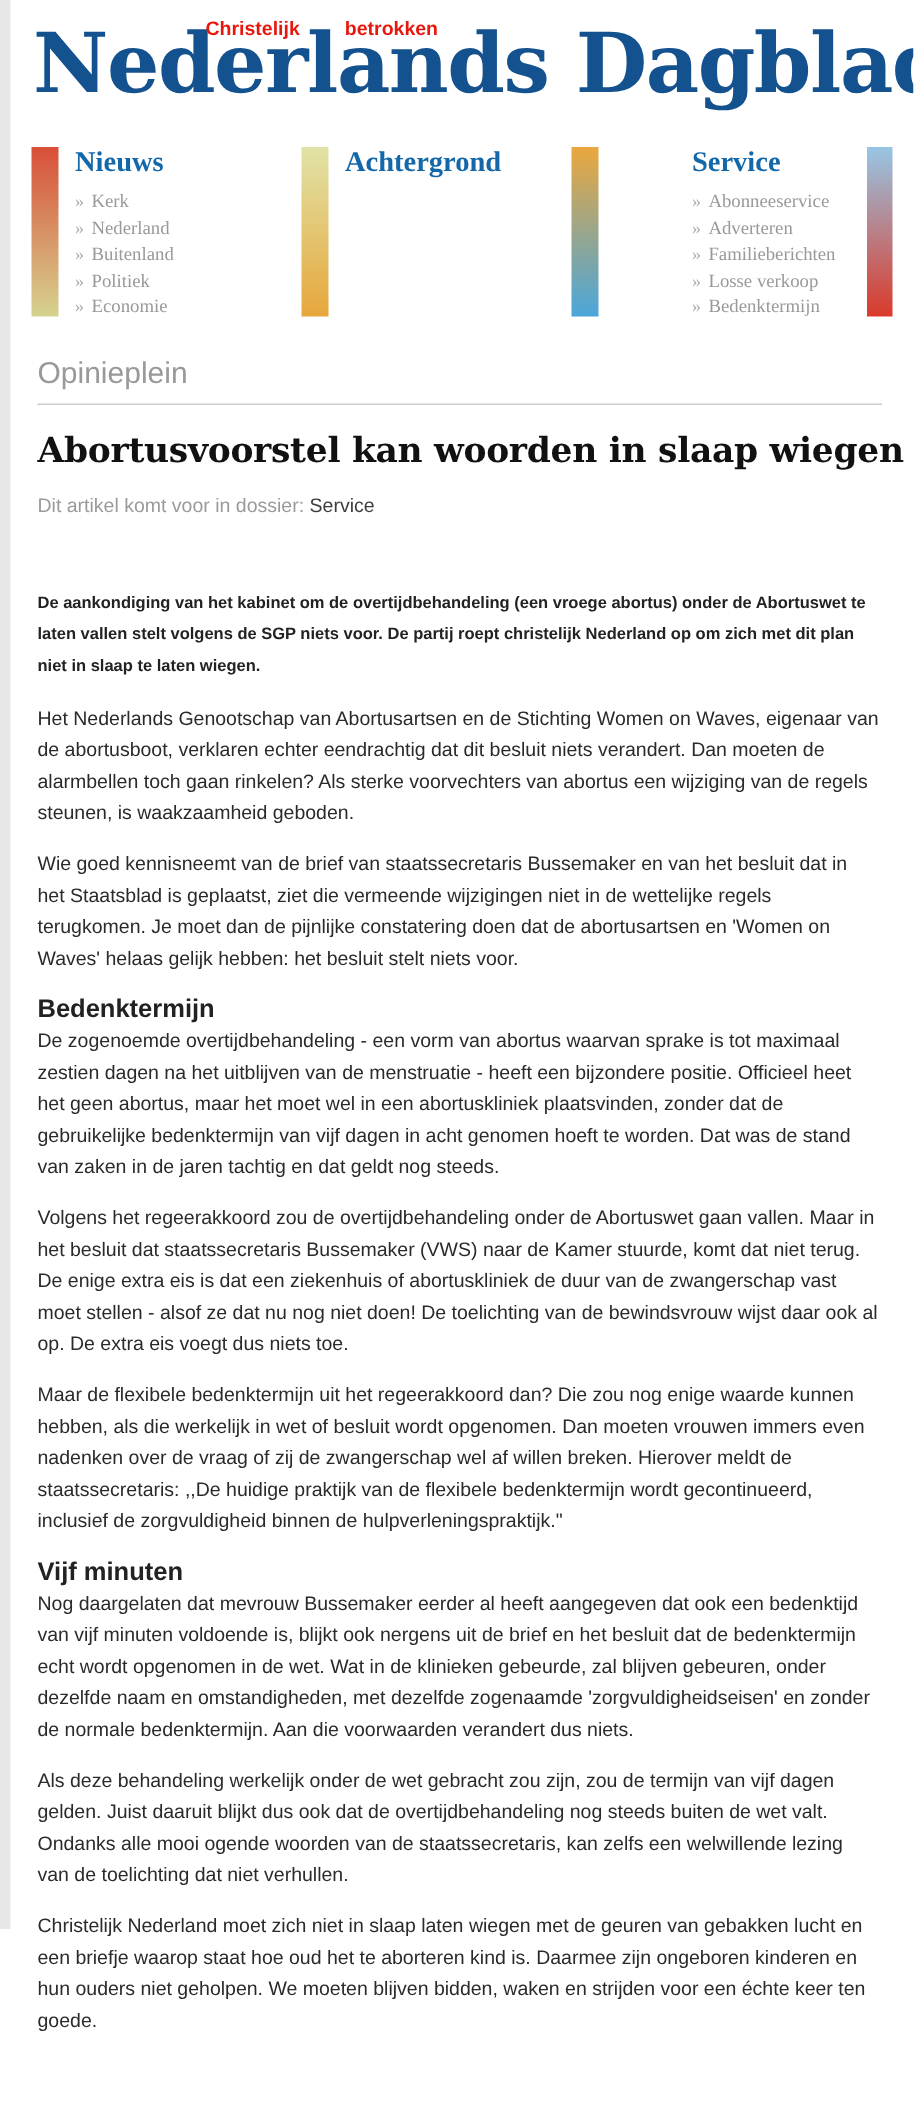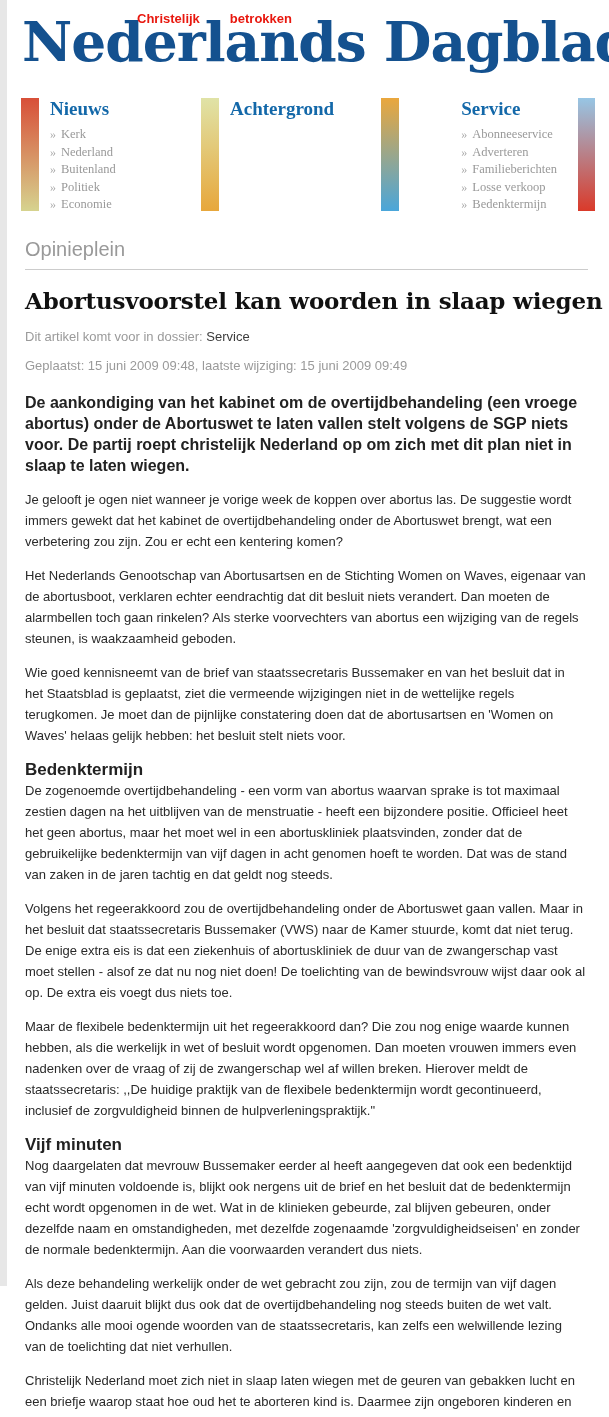--- a/index.html
+++ b/index.html
@@ -85,21 +85,21 @@
   .title {
     margin:17px 0 0;
     font-family:"DejaVu Serif", serif;
     font-size:23px; font-weight:700;
     letter-spacing:-0.2px;
     color:#111; white-space:nowrap;
   }
   .dossier { margin:15px 0 0; font-size:13px; color:#9a9a9a; }
   .dossier a { color:#3c3c3c; text-decoration:none; }
   .meta { margin:13px 0 0; font-size:13px; color:#9a9a9a; line-height:18px; }
-  .intro { margin:17px 0 0; font-size:16px; font-weight:700; color:#222; line-height:21px; }
+  .intro { margin:17px 0 0; font-size:11px; font-weight:700; color:#222; line-height:21px; }
   p.bodytext { margin:13px 0 0; font-size:13px; color:#2a2a2a; line-height:21px; }
   h3.sub { margin:13px 0 0; font-size:17px; font-weight:700; color:#222; line-height:21px; }
   h3.sub + p.bodytext { margin-top:0; }
 </style>
 </head>
 <body>
 
 <div class="page">
   <div class="left-strip"></div>
 
@@ -157,26 +157,25 @@
 
   <main>
     <h1 class="title">Abortusvoorstel kan woorden in slaap wiegen</h1>
 
     <p class="dossier">
       <span>Dit artikel komt voor in dossier:</span>
       <a href="#">Service</a>
     </p>
 
     <p class="meta">
-      <span>Geplaatst: 15 juni 2009 09:48, laatste wijziging: 15 juni 2009 09:49</span><br>
+      <br>
     </p>
 
     <p class="intro">De aankondiging van het kabinet om de overtijdbehandeling (een vroege abortus) onder de Abortuswet te laten vallen stelt volgens de SGP niets voor. De partij roept christelijk Nederland op om zich met dit plan niet in slaap te laten wiegen.</p>
 
-    <p class="bodytext">Je gelooft je ogen niet wanneer je vorige week de koppen over abortus las. De suggestie wordt immers gewekt dat het kabinet de overtijdbehandeling onder de Abortuswet brengt, wat een verbetering zou zijn. Zou er echt een kentering komen?</p>
     <p class="bodytext">Het Nederlands Genootschap van Abortusartsen en de Stichting Women on Waves, eigenaar van de abortusboot, verklaren echter eendrachtig dat dit besluit niets verandert. Dan moeten de alarmbellen toch gaan rinkelen? Als sterke voorvechters van abortus een wijziging van de regels steunen, is waakzaamheid geboden.</p>
     <p class="bodytext">Wie goed kennisneemt van de brief van staatssecretaris Bussemaker en van het besluit dat in het Staatsblad is geplaatst, ziet die vermeende wijzigingen niet in de wettelijke regels terugkomen. Je moet dan de pijnlijke constatering doen dat de abortusartsen en 'Women on Waves' helaas gelijk hebben: het besluit stelt niets voor.</p>
 
     <h3 class="sub">Bedenktermijn</h3>
     <p class="bodytext">De zogenoemde overtijdbehandeling - een vorm van abortus waarvan sprake is tot maximaal zestien dagen na het uitblijven van de menstruatie - heeft een bijzondere positie. Officieel heet het geen abortus, maar het moet wel in een abortuskliniek plaatsvinden, zonder dat de gebruikelijke bedenktermijn van vijf dagen in acht genomen hoeft te worden. Dat was de stand van zaken in de jaren tachtig en dat geldt nog steeds.</p>
     <p class="bodytext">Volgens het regeerakkoord zou de overtijdbehandeling onder de Abortuswet gaan vallen. Maar in het besluit dat staatssecretaris Bussemaker (VWS) naar de Kamer stuurde, komt dat niet terug. De enige extra eis is dat een ziekenhuis of abortuskliniek de duur van de zwangerschap vast moet stellen - alsof ze dat nu nog niet doen! De toelichting van de bewindsvrouw wijst daar ook al op. De extra eis voegt dus niets toe.</p>
     <p class="bodytext">Maar de flexibele bedenktermijn uit het regeerakkoord dan? Die zou nog enige waarde kunnen hebben, als die werkelijk in wet of besluit wordt opgenomen. Dan moeten vrouwen immers even nadenken over de vraag of zij de zwangerschap wel af willen breken. Hierover meldt de staatssecretaris: ,,De huidige praktijk van de flexibele bedenktermijn wordt gecontinueerd, inclusief de zorgvuldigheid binnen de hulpverleningspraktijk."</p>
 
     <h3 class="sub">Vijf minuten</h3>
     <p class="bodytext">Nog daargelaten dat mevrouw Bussemaker eerder al heeft aangegeven dat ook een bedenktijd van vijf minuten voldoende is, blijkt ook nergens uit de brief en het besluit dat de bedenktermijn echt wordt opgenomen in de wet. Wat in de klinieken gebeurde, zal blijven gebeuren, onder dezelfde naam en omstandigheden, met dezelfde zogenaamde 'zorgvuldigheidseisen' en zonder de normale bedenktermijn. Aan die voorwaarden verandert dus niets.</p>

